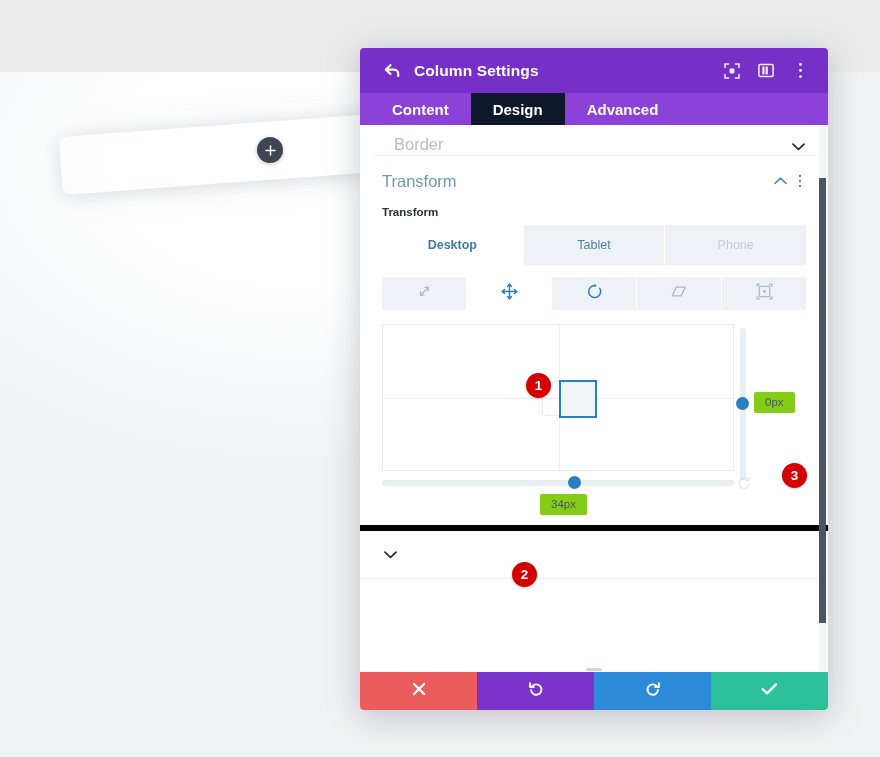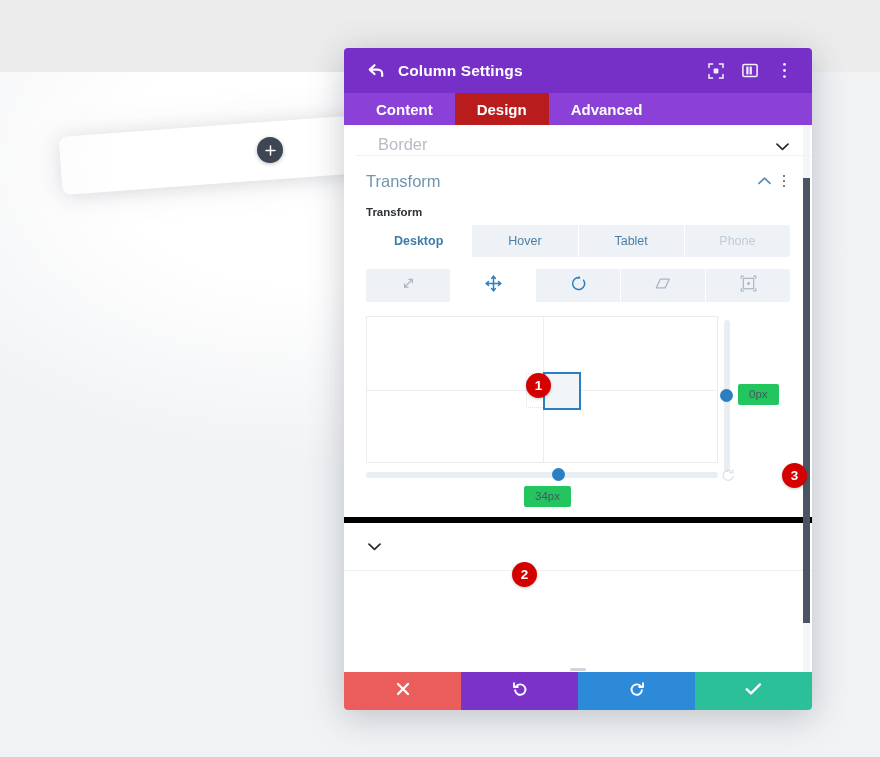--- a/index.html
+++ b/index.html
@@ -54,21 +54,21 @@
     position: absolute;
     left: 0; top: 72px;
     width: 880px; height: 685px;
     background: radial-gradient(ellipse 460px 300px at 300px 90px, rgba(255,255,255,0) 40%, rgba(236,238,241,0.75) 100%);
     pointer-events: none;
   }
 
   
   .modal {
     position: absolute;
-    left: 344px; top: 48px;
+    left: 360px; top: 48px;
     width: 468px;
     height: 662px;
     background: #ffffff;
     border-radius: 4px;
     box-shadow: 0 6px 34px rgba(40,45,60,0.26);
     overflow: hidden;
     display: flex;
     flex-direction: column;
   }
 
@@ -119,21 +119,21 @@
     align-items: center;
     justify-content: center;
     padding: 0 22px;
     color: #ffffff;
     font-size: 15px;
     font-weight: bold;
     cursor: pointer;
     white-space: nowrap;
   }
   .tab.active {
-    background: #b91c1c;
+    background: #0f172a;
   }
 
   
   .modal-body {
     position: relative;
     flex: 1 1 auto;
     background: #ffffff;
     overflow: hidden;
   }
 
@@ -203,21 +203,21 @@
     margin-bottom: 7px;
   }
 
   
   .seg {
     display: flex;
     margin: 0 22px 12px 22px;
     background: #eef2f6;
     border-radius: 3px;
     overflow: hidden;
-    height: 32px;
+    height: 40px;
   }
   .seg-item {
     flex: 1 1 0;
     display: flex;
     align-items: center;
     justify-content: center;
     font-size: 12.5px;
     color: #4a7fa5;
     cursor: pointer;
     border-right: 1px solid #ffffff;
@@ -332,21 +332,21 @@
   }
   .reset-corner {
     position: absolute;
     left: 355px; top: 152px;
     width: 14px; height: 14px;
     opacity: 0.28;
   }
 
   .val-chip {
     position: absolute;
-    background: #22c55e;
+    background: #84cc16;
     color: #4b565f;
     font-size: 11.5px;
     padding: 4px 11px 5px 11px;
     border-radius: 2px;
     white-space: nowrap;
   }
   .val-chip.h { left: 158px; top: 170px; }
   .val-chip.v { left: 372px; top: 68px; }
 
   
@@ -502,21 +502,20 @@
             <i></i>
               <i></i>
               <i></i>
           </div>
         </div>
 
         <div class="field-label">Transform</div>
 
         <div class="seg">
           <div class="seg-item active">Desktop</div>
-          <div class="seg-item">Hover</div>
           <div class="seg-item">Tablet</div>
           <div class="seg-item disabled">Phone</div>
         </div>
 
         <div class="modes">
           <div class="mode-item">
             <span>
               <svg width="17" height="17" viewBox="0 0 17 17">
                 <path d="M12.3 4.4 L4.6 12.2" stroke="#aab6c0" stroke-width="1.3" stroke-linecap="round"></path>
                 <path d="M12.3 4.4 H9.0 M12.3 4.4 V7.7" stroke="#aab6c0" stroke-width="1.3" stroke-linecap="round"></path>

